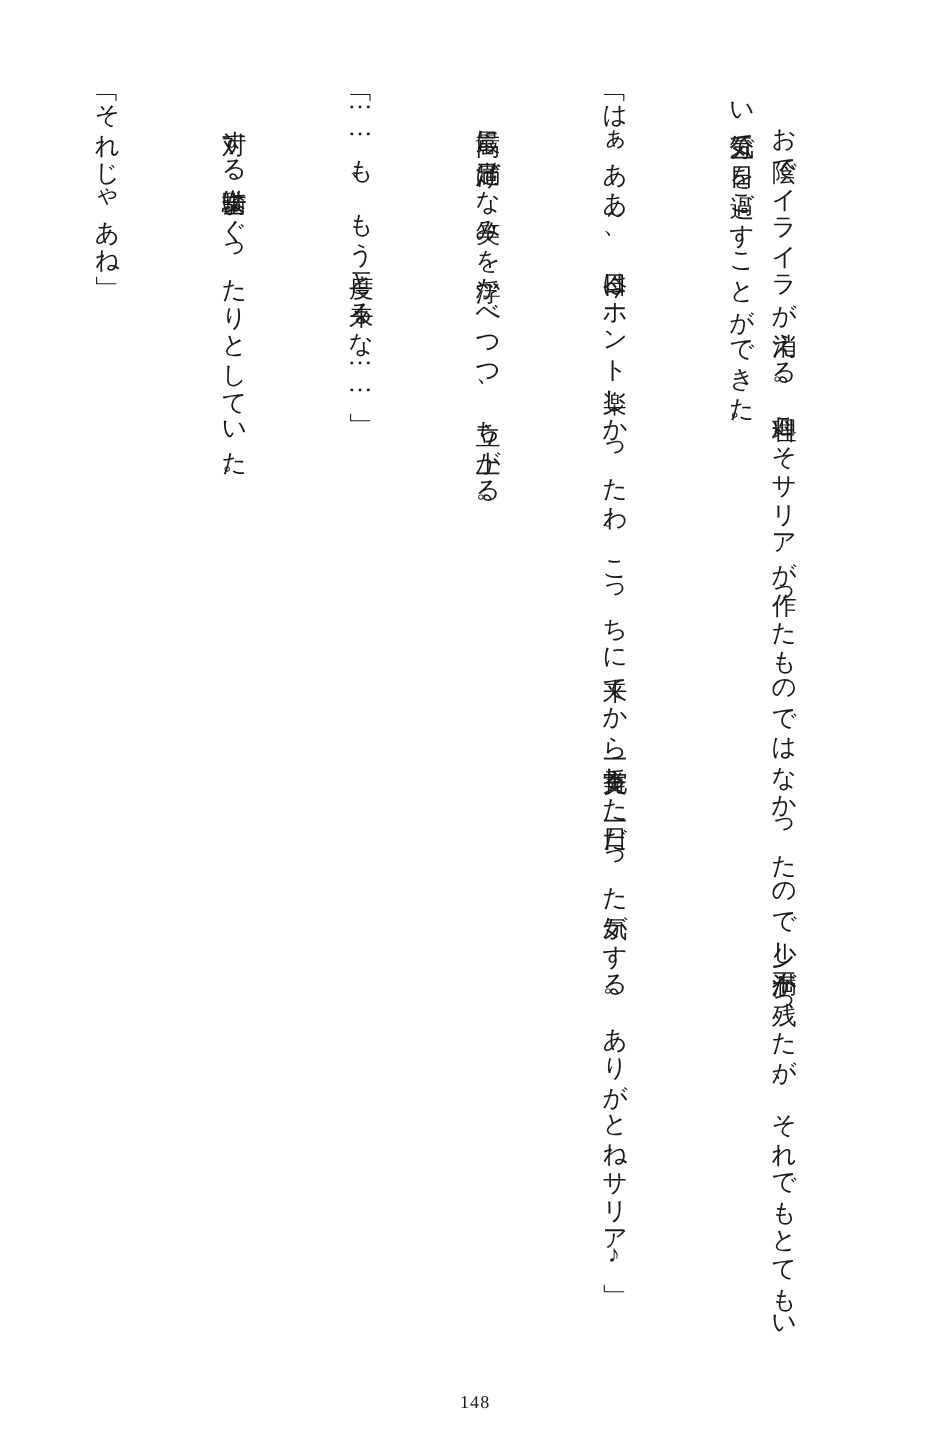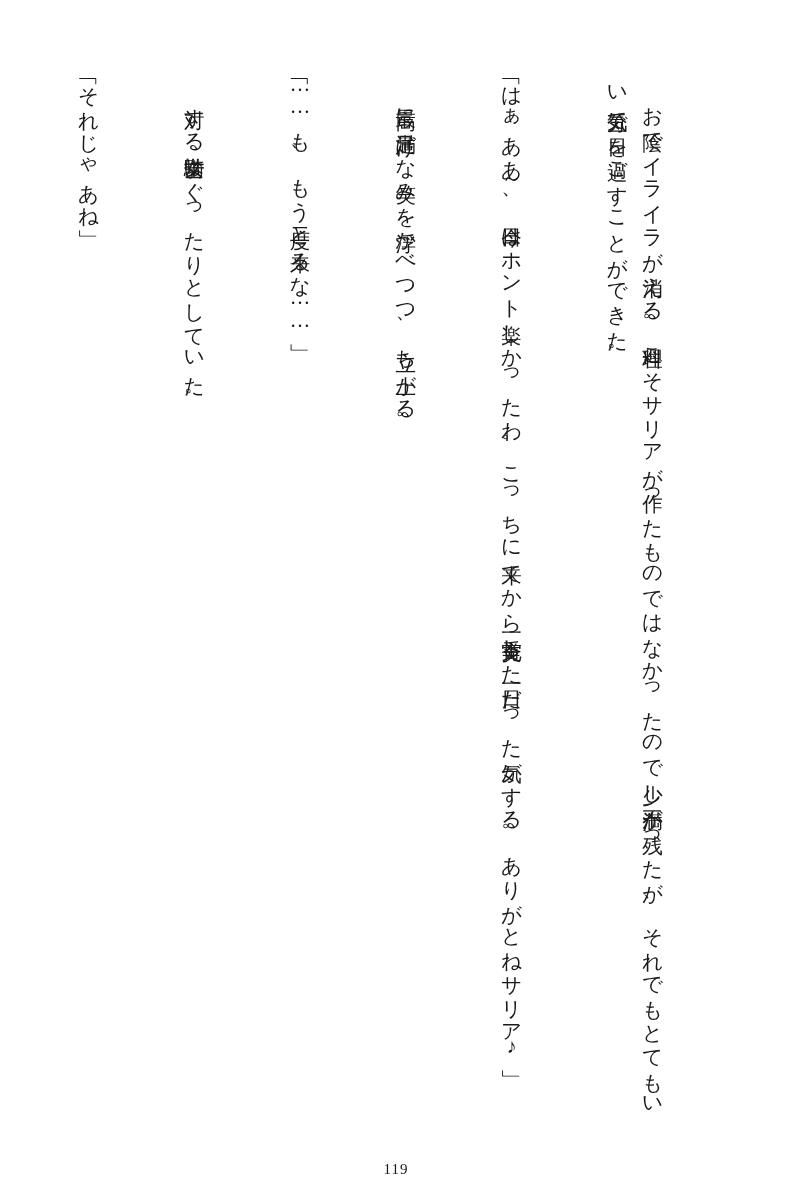--- a/index.html
+++ b/index.html
@@ -69,15 +69,15 @@
     
     
     
     
     
     
     
     
   </div>
 
-  <div class="page-number">119</div>
+  <div class="page-number">148</div>
 
 </div>
 
 </body></html>

